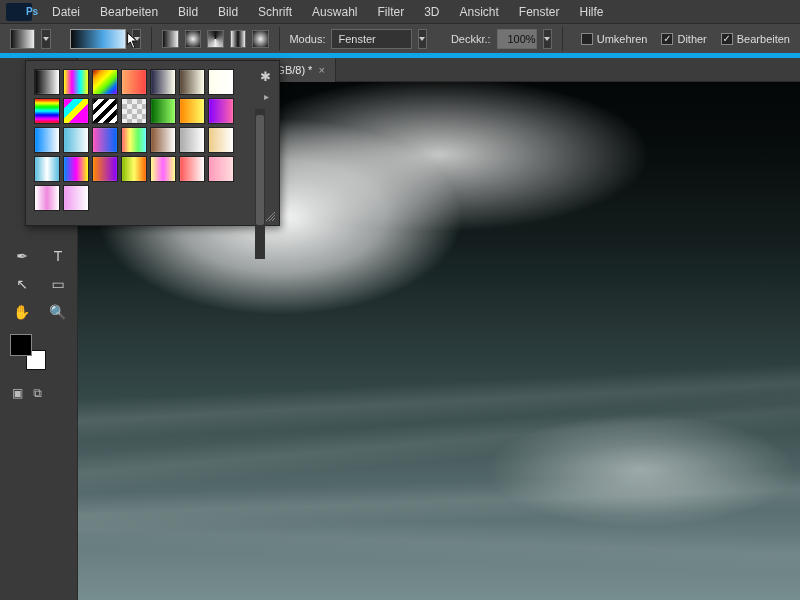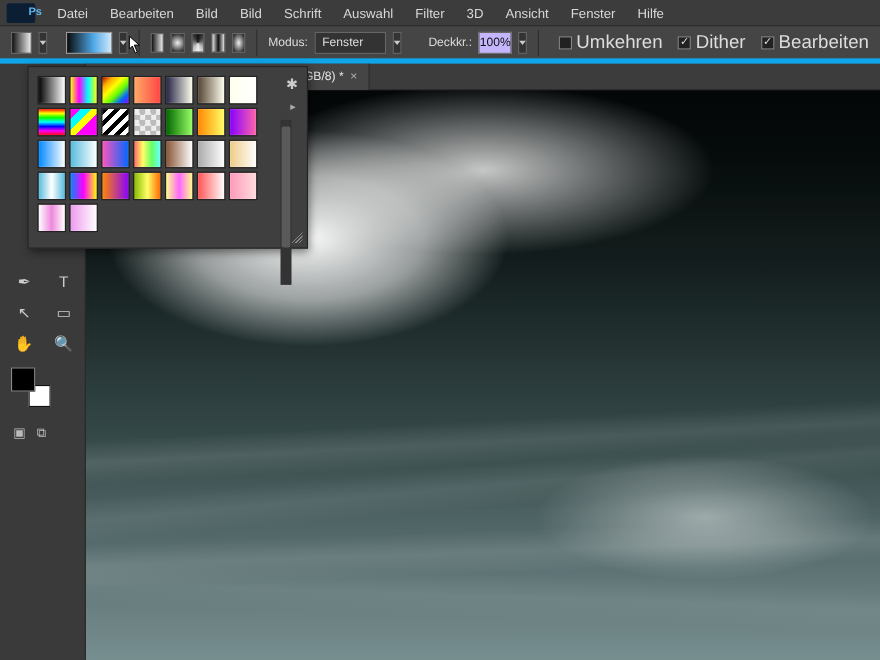--- a/index.html
+++ b/index.html
@@ -21,24 +21,24 @@
   .cursor svg { width: 14px; height: 18px; }
   .divider { width: 1px; height: 24px; background: #2d2d2d; margin: 0 4px; }
   .gtype { width: 18px; height: 18px; border: 1px solid #666; }
   .gt-linear { background: linear-gradient(90deg,#111,#eee); }
   .gt-radial { background: radial-gradient(circle,#eee,#111); }
   .gt-angle  { background: conic-gradient(#111,#eee,#111); }
   .gt-reflect{ background: linear-gradient(90deg,#eee,#111,#eee); }
   .gt-diamond{ background: radial-gradient(ellipse 70% 70%,#eee,#111); }
   .opt-label { font-size: 11px; color: #ddd; }
   .opt-select { height: 20px; background: #333; border: 1px solid #666; color: #ddd; font-size: 11px; padding: 0 18px 0 6px; position: relative; display:flex; align-items:center; }
-  .opt-input  { height: 20px; width: 44px; background: #c4b5fd; border: 1px solid #666; color: #111; font-size: 11px; display:flex; align-items:center; justify-content:flex-end; }
+  .opt-input  { height: 20px; width: 44px; background: #737373; border: 1px solid #666; color: #111; font-size: 11px; display:flex; align-items:center; justify-content:flex-end; }
   .chk { width: 12px; height: 12px; border: 1px solid #888; background: #222; display:inline-flex; align-items:center; justify-content:center; margin-right:4px; }
   .chk.checked::after { content:"✓"; color:#ddd; font-size:10px; line-height:1; }
-  .chk-wrap { display:flex; align-items:center; color:#ddd; font-size:17px; margin-left:8px; }
+  .chk-wrap { display:flex; align-items:center; color:#ddd; font-size:11px; margin-left:8px; }
 
   
   .tabbar { height: 24px; background: #3c3c3c; border-bottom: 1px solid #2a2a2a; position: absolute; left: 78px; right: 0; top: 58px; display:flex; align-items:center; }
   .doc-tab { height: 24px; padding: 0 10px; display:flex; align-items:center; gap:6px; font-size: 11px; color:#b8b8b8; border-right:1px solid #2a2a2a; max-width: 270px; overflow:hidden; white-space:nowrap; }
   .doc-tab.active { background:#454545; color:#e8e8e8; }
   .doc-tab .x { font-size: 11px; color:#aaa; }
 
   
   .tools { position:absolute; left:0; top:58px; width:78px; height:542px; background:#3a3a3a; border-right:1px solid #2a2a2a; padding:6px; }
   .tool-grid { display:grid; grid-template-columns: 32px 32px; gap:4px; margin-top: 180px; }

